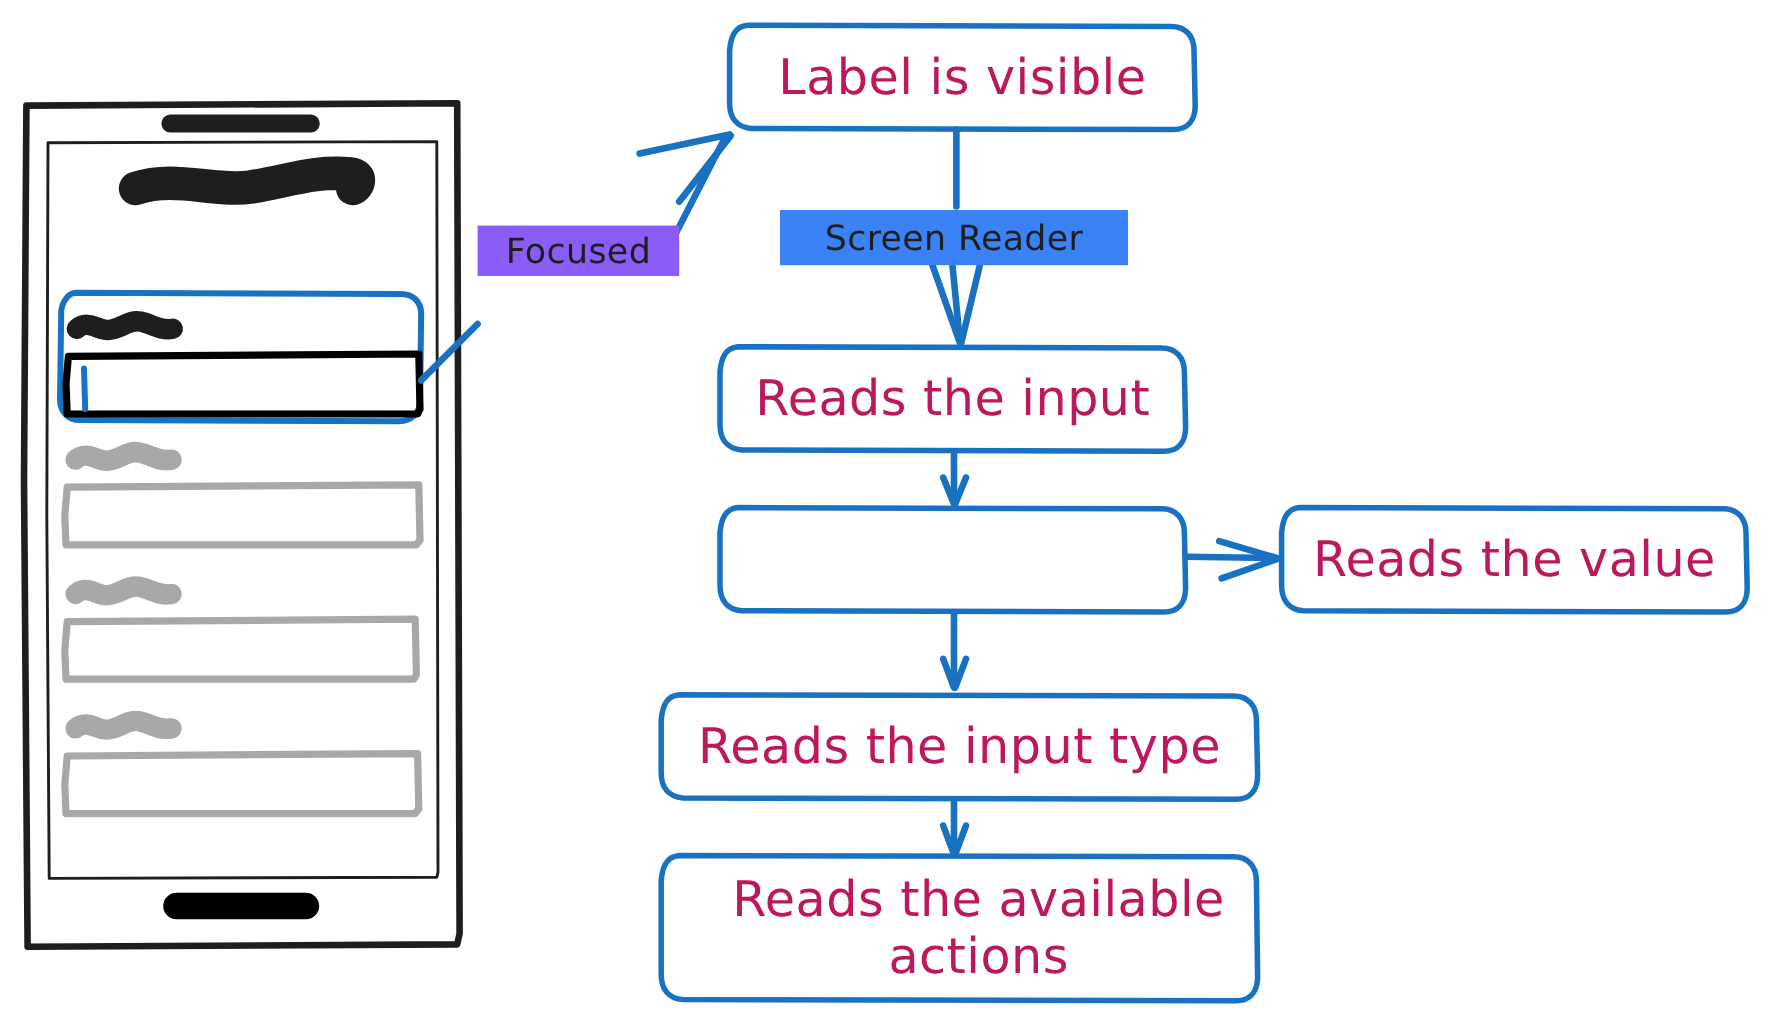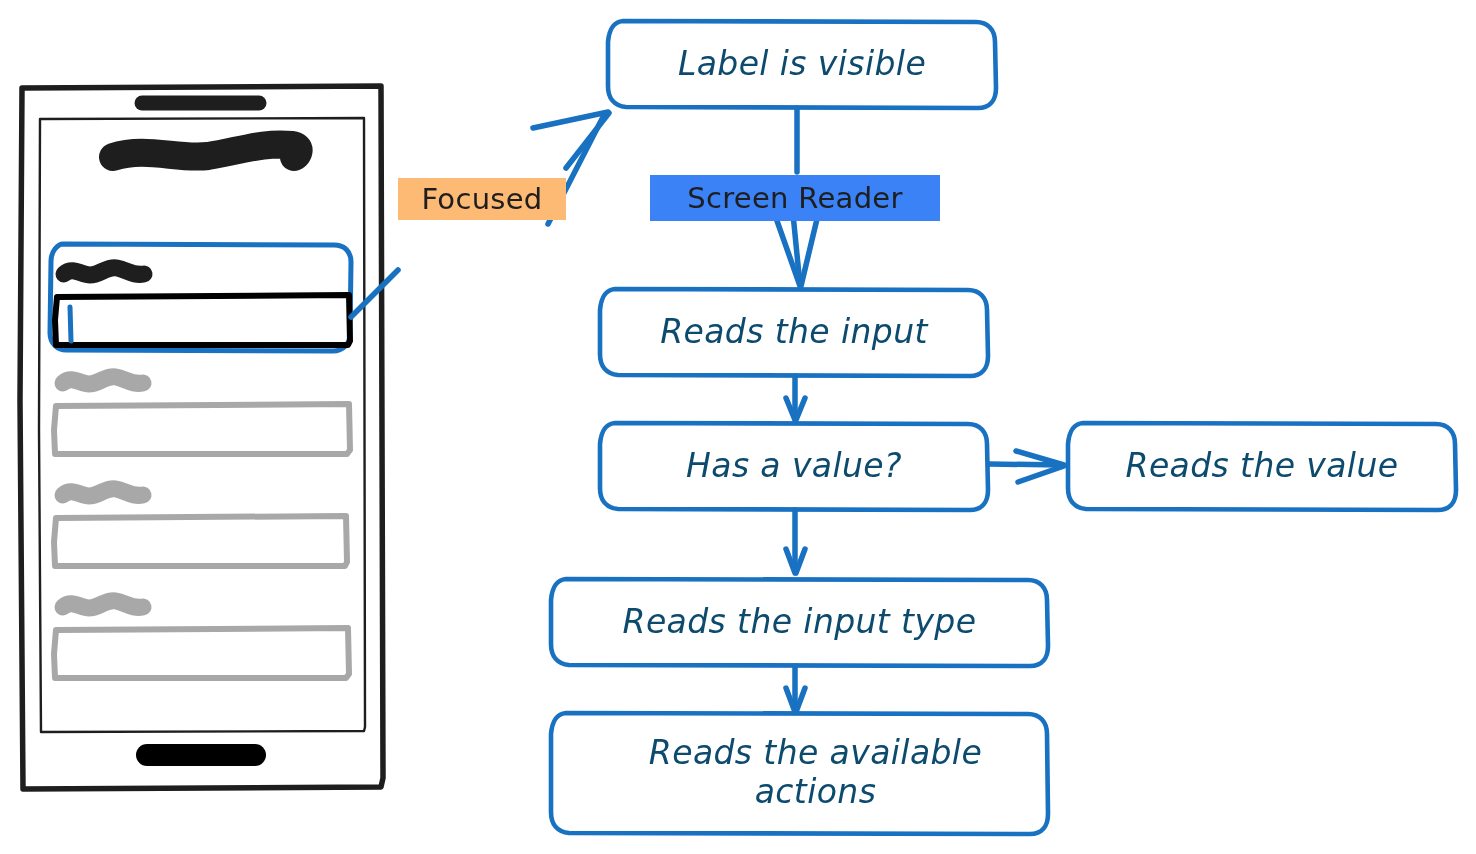--- a/index.html
+++ b/index.html
@@ -24,28 +24,27 @@
     top: 0;
     width: 1476px;
     height: 854px;
   }
   .node-text {
     position: absolute;
     display: flex;
     align-items: center;
     justify-content: center;
     text-align: center;
-    color: #0c4a6e;
+    color: #be185d;
     font-family: "DejaVu Sans", sans-serif;
-    font-size: 33px;
+    font-size: 41px;
     line-height: 1.18;
     letter-spacing: 0.4px;
     pointer-events: none;
     white-space: pre-line;
-    font-style: italic;
   }
   .edge-text {
     position: absolute;
     display: flex;
     align-items: center;
     justify-content: center;
     color: #1e1e1e;
     font-family: "DejaVu Sans", sans-serif;
     font-size: 29px;
     letter-spacing: 0.3px;
@@ -198,30 +197,29 @@
       <path class="blue-stroke" stroke-width="5.5" d="M795,666 L795,710"></path>
       <path class="blue-stroke" stroke-width="5.5" d="M786,688 L795,712"></path>
       <path class="blue-stroke" stroke-width="5.5" d="M805,688 L796,712"></path>
     </g>
   </svg>
 
   <div class="node-text" style="left:608px; top:20px; width:388px; height:88px;">Label is visible</div>
 
   <div class="node-text" style="left:600px; top:288px; width:388px; height:88px;">Reads the input</div>
 
-  <div class="node-text" style="left:600px; top:422px; width:388px; height:88px;">Has a value?</div>
 
   <div class="node-text" style="left:1068px; top:422px; width:388px; height:88px;">Reads the value</div>
 
   <div class="node-text" style="left:551px; top:578px; width:497px; height:88px;">Reads the input type</div>
 
   <div class="node-text" style="left:567px; top:712px; width:497px; height:122px;">Reads the available
 actions</div>
 
-  <div class="edge-text" style="left:398px; top:178px; width:168px; height:42px; background:#fdba74;text-align:right;">Focused</div>
+  <div class="edge-text" style="left:398px; top:188px; width:168px; height:42px; background:#8b5cf6;text-align:right;">Focused</div>
 
   <div class="edge-text" style="left:650px; top:175px; width:290px; height:46px; background:#3b82f6;">Screen Reader</div>
 
   <div class="hit" style="left:608px; top:20px; width:388px; height:88px;"></div>
   <div class="hit" style="left:600px; top:288px; width:388px; height:88px;"></div>
   <div class="hit" style="left:600px; top:422px; width:388px; height:88px;"></div>
   <div class="hit" style="left:1068px; top:422px; width:388px; height:88px;"></div>
   <div class="hit" style="left:551px; top:578px; width:497px; height:88px;"></div>
   <div class="hit" style="left:551px; top:712px; width:497px; height:122px;"></div>
 

